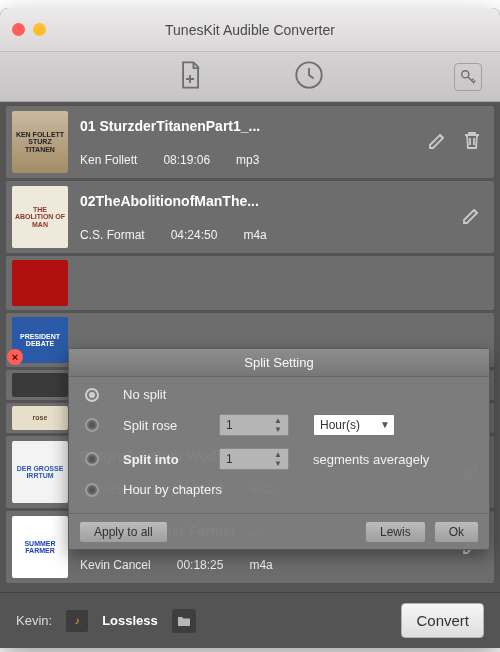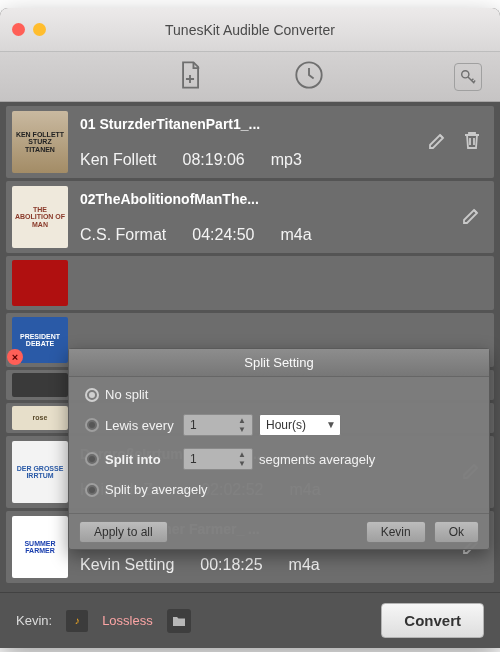--- a/index.html
+++ b/index.html
@@ -16,38 +16,38 @@
   .toolbar { height: 50px; background: linear-gradient(#d4d2d2,#c6c4c4); border-bottom: 1px solid #a7a5a5; display: flex; align-items: center; justify-content: center; gap: 90px; position: relative; }
   .toolbar svg { stroke: #6f6f6f; fill: none; stroke-width: 1.6; }
   .toolbar .key { position: absolute; right: 18px; top: 11px; width: 28px; height: 28px; border: 1px solid #a0a0a0; border-radius: 4px; display: flex; align-items: center; justify-content: center; }
 
   .list { flex: 1; overflow: hidden; background: #545454; padding: 4px 6px 0 6px; display: flex; flex-direction: column; gap: 3px; position: relative; }
 
   .row { display: flex; background: #6d6d6d; border-radius: 2px; height: 72px; align-items: center; padding: 6px 10px 6px 6px; gap: 12px; position: relative; }
   .cover { width: 56px; height: 62px; border-radius: 2px; flex-shrink: 0; background: #888; display:flex; align-items:center; justify-content:center; font-size:7px; color:#222; text-align:center; overflow:hidden; line-height:1.05; padding:2px; font-weight:700;}
   .meta { flex: 1; color: #fff; display: flex; flex-direction: column; gap: 19px; overflow:hidden;}
   .rtitle { font-size: 14px; font-weight: 600; white-space: nowrap; overflow: hidden; text-overflow: ellipsis; }
-  .sub { display: flex; gap: 26px; font-size: 16px; opacity: 0.92; }
+  .sub { display: flex; gap: 26px; font-size: 12px; opacity: 0.92; }
   .sub span { white-space:nowrap; }
   .actions { display: flex; gap: 10px; }
   .iconbtn svg { stroke: #c9c9c9; fill: none; stroke-width: 1.8; }
 
   .bottombar { height: 56px; background: #545454; border-top: 1px solid #424242; display: flex; align-items: center; padding: 0 16px; gap: 14px; color: #dcdcdc; font-size: 13px; }
   .fmt-chip { background:#3c3c3c; width:22px; height:22px; border-radius:2px; display:flex; align-items:center; justify-content:center; font-size:10px; color:#ffb020;}
-  .fmt-name { color:#fca5a5; }
+  .fmt-name { color:#ffffff;font-weight:bold; }
   .folderbtn { width:24px; height:24px; background:#3e3e3e; border-radius:3px; display:flex; align-items:center; justify-content:center;}
   .folderbtn svg { fill:#b7b7b7; }
-  .convert { margin-left:auto; background: linear-gradient(#f6f6f6,#dedede); color:#333; border:1px solid #b4b4b4; border-radius:4px; padding:8px 22px; font-size:15px; font-weight:700; }
+  .convert { margin-left:auto; background: linear-gradient(#f6f6f6,#dedede); color:#333; border:1px solid #b4b4b4; border-radius:4px; padding:8px 14px; font-size:15px; font-weight:400; }
 
   
   .modal { position:absolute; left:68px; right:10px; top:246px; height:202px; background: rgba(125,125,125,0.97); border:1px solid #5a5a5a; border-radius:3px; display:flex; flex-direction:column; color:#f2f2f2; font-size:13px; box-shadow: 0 6px 18px rgba(0,0,0,0.4); }
   .modal-head { height:28px; background: linear-gradient(#8d8d8d,#777); border-bottom:1px solid #666; display:flex; align-items:center; justify-content:center; font-size:13px; color:#fafafa; position:relative;}
   .modal-close { position:absolute; left:-62px; top:0px; background:#ff5f57; width:16px; height:16px; border-radius:50%; display:flex; align-items:center; justify-content:center; font-size:11px; color:#5a0000; font-weight:700;}
   .modal-body { flex:1; padding:10px 16px; display:flex; flex-direction:column; gap:12px; }
-  .radio-row { display:flex; align-items:center; gap:6px; }
+  .radio-row { display:flex; align-items:center; gap:24px; }
   .radio { width:14px; height:14px; border-radius:50%; border:2px solid #cfcfcf; display:inline-flex; align-items:center; justify-content:center; }
   .radio.sel::after { content:""; width:6px; height:6px; background:#cfcfcf; border-radius:50%; }
   .radio.dim { border-color:#9e9e9e; background:#6c6c6c; }
   .radio.dim::after { content:""; width:6px; height:6px; background:#575757; border-radius:50%; }
   .spinner { width:70px; height:22px; background:#b5b5b5; border:1px solid #8a8a8a; border-radius:2px; display:flex; align-items:center; padding:0 6px; color:#333; font-size:12px; position:relative;}
   .spinner .arrows { position:absolute; right:2px; top:1px; bottom:1px; width:16px; display:flex; flex-direction:column; }
   .spinner .arrows div { flex:1; display:flex; align-items:center; justify-content:center; font-size:8px; color:#555;}
   .select { width:82px; height:22px; background:#ffffff; border:1px solid #7a7a7a; border-radius:2px; display:flex; align-items:center; padding:0 6px; color:#333; font-size:12px; position:relative;}
   .select .chev { position:absolute; right:4px; top:4px; font-size:10px; color:#555;}
 
@@ -173,21 +173,21 @@
               <path d="M14 7l3 3"></path>
             </svg></div>
       </div>
     </div>
 
     <div class="row">
       <div class="cover c8">SUMMER FARMER</div>
       <div class="meta">
         <div class="rtitle">FREE_ Summer Farmer_ ...</div>
         <div class="sub">
-          <span>Kevin Setting</span>
+          <span>Kevin Cancel</span>
           <span>00:18:25</span>
           <span>m4a</span>
         </div>
       </div>
       <div class="actions">
         <div class="iconbtn"><svg width="24" height="24" viewBox="0 0 24 24">
               <path d="M4 17l10-10 3 3-10 10H4v-3z"></path>
               <path d="M14 7l3 3"></path>
             </svg></div>
       </div>
@@ -196,21 +196,21 @@
     <div class="modal">
       <div class="modal-close">×</div>
       <div class="modal-head">Split Setting</div>
       <div class="modal-body">
         <div class="radio-row">
           <span class="radio sel"></span>
           <span>No split</span>
         </div>
         <div class="radio-row">
           <span class="radio dim"></span>
-          <span style="width:72px;">Lewis every</span>
+          <span style="width:72px;">Split rose</span>
           <div class="spinner">
               <span>1</span>
               <div class="arrows">
                 <div>▲</div>
                 <div>▼</div>
               </div>
             </div>
           <div class="select">
               <span>Hour(s)</span>
               <span class="chev">▼</span>
@@ -223,27 +223,27 @@
               <span>1</span>
               <div class="arrows">
                 <div>▲</div>
                 <div>▼</div>
               </div>
             </div>
           <span>segments averagely</span>
         </div>
         <div class="radio-row">
           <span class="radio dim"></span>
-          <span>Split by averagely</span>
+          <span>Hour by chapters</span>
         </div>
       </div>
       <div class="modal-foot">
         <div class="mbtn">Apply to all</div>
         <div style="flex:1"></div>
-        <div class="mbtn">Kevin</div>
+        <div class="mbtn">Lewis</div>
         <div class="mbtn">Ok</div>
       </div>
     </div>
 
   </div>
 
   <div class="bottombar">
     <span>Kevin:</span>
     <div class="fmt-chip">♪</div>
     <span class="fmt-name">Lossless</span>

